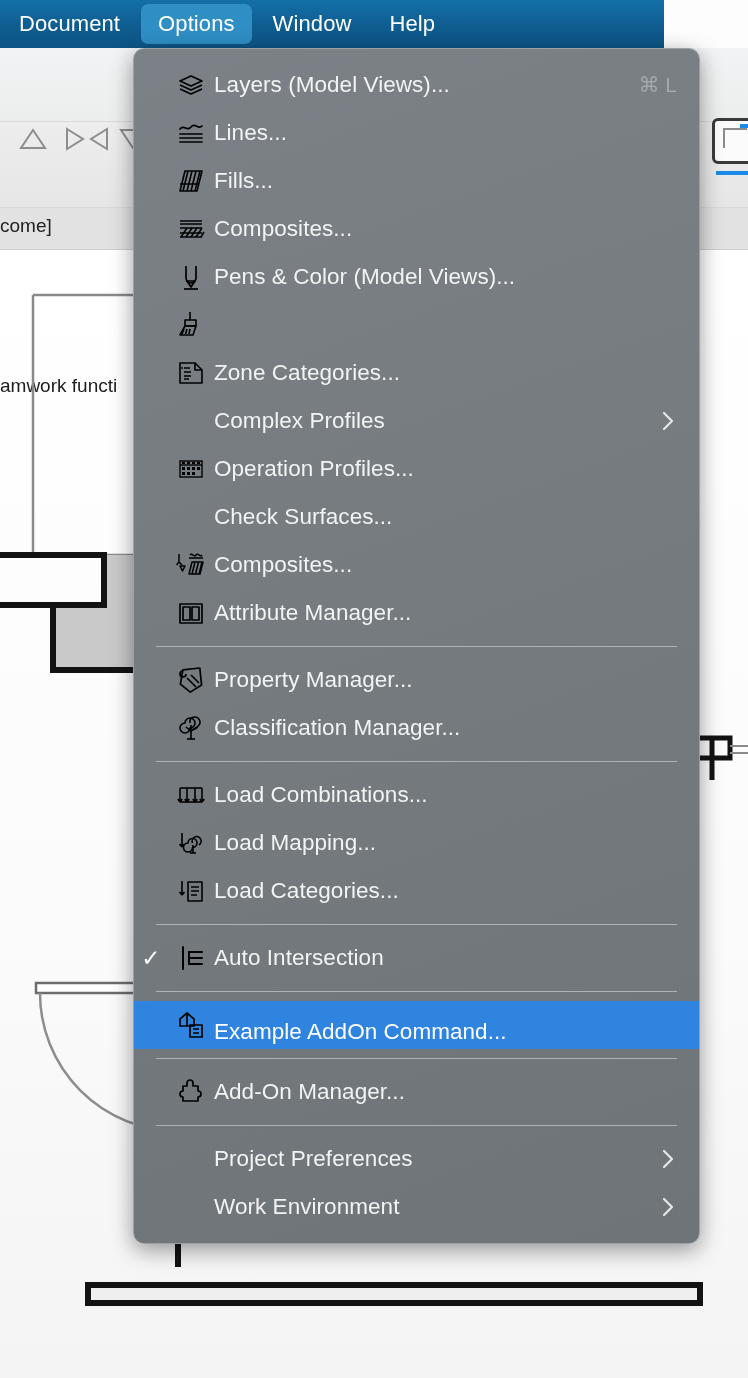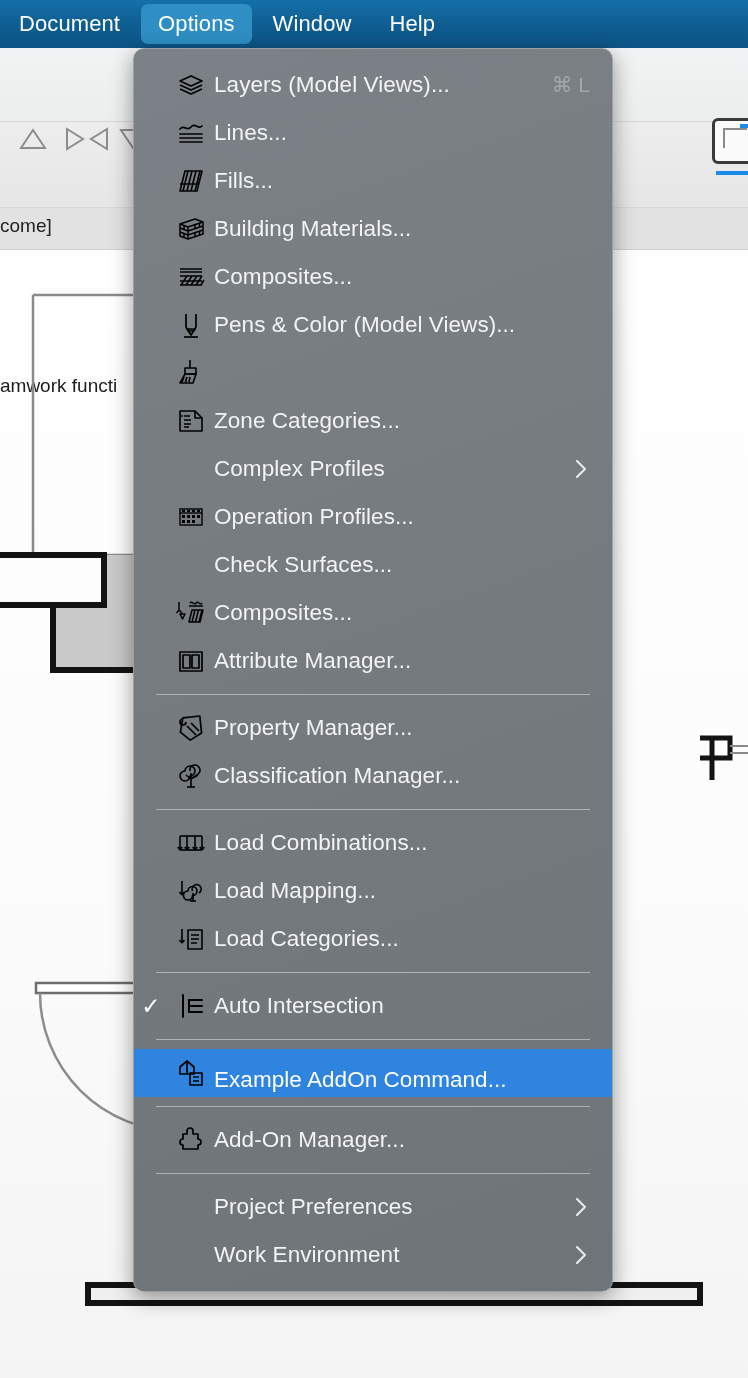--- a/index.html
+++ b/index.html
@@ -59,35 +59,35 @@
   .rt-accent-v {
     position:absolute; left:740px; top:124px; width:18px; height:4px; background:#1b8ae8;
   }
 
   
   .fp { position:absolute; left:0; top:250px; width:748px; height:1128px; }
   .fp svg { display:block; }
 
   
   .menubar {
-    position:absolute; left:0; top:0; width:748px; height:48px;
+    position:absolute; left:0; top:0; width:664px; height:48px;
     background:linear-gradient(180deg,#1470a8 0%, #0f5e92 50%, #0d5486 100%);
     display:flex; align-items:center; z-index:40;
   }
   .menubar-item {
     position:relative; height:40px; display:flex; align-items:center;
     padding:0 17px; margin:0 2px; border-radius:7px;
     font-size:22px; color:#ffffff; letter-spacing:.1px;
     white-space:nowrap;
   }
   .menubar-item.active { background:#2f8ec4; }
 
   
   .menu {
-    position:absolute; left:133px; top:48px; width:480px;
+    position:absolute; left:133px; top:48px; width:567px;
     background:linear-gradient(160deg,#7b8186 0%, #767c80 38%, #6e7478 100%);
     border:1px solid #9aa0a3;
     border-radius:11px;
     box-shadow:0 6px 22px rgba(0,0,0,.40);
     z-index:50; overflow:hidden;
     padding:12px 0 12px 0;
   }
   .menu-item {
     position:relative; height:48px; display:flex; align-items:center;
     padding:0 18px 0 0;
@@ -236,38 +236,20 @@
         <div class="mi-icon">
           <svg width="30" height="30" viewBox="0 0 30 30">
       <g fill="none" stroke="currentColor" stroke-width="1.6" stroke-linejoin="round">
       <path d="M9 5 L26 5 L21 25 L4 25 Z"></path>
       <path d="M12 5 L7 25 M16 5 L11 25 M20 5 L15 25 M24 5 L19 25"></path>
       <path d="M4 18 L22 18"></path>
             </g>
           </svg>
         </div>
         <div class="mi-label">Fills...</div>
-      </div>
-      <div class="menu-item">
-        <div class="mi-check"></div>
-        <div class="mi-icon">
-          <svg width="30" height="30" viewBox="0 0 30 30">
-      <g fill="none" stroke="currentColor" stroke-width="1.5" stroke-linejoin="round">
-      <path d="M4 10 L19 5 L27 8 L27 20 L12 25 L4 22 Z"></path>
-      <path d="M4 10 L12 13 L12 25"></path>
-              <path d="M12 13 L27 8"></path>
-      <path d="M4 14 L12 17 M4 18 L12 21"></path>
-      <path d="M12 17 L27 12 M12 21 L27 16"></path>
-      <path d="M8 11.5 L8 15.5 M8 19.5 L8 23.5"></path>
-      <path d="M19 10.5 L19 14.5 M19 18.5 L19 22.5"></path>
-      <path d="M23.5 9 L23.5 13 M23.5 17 L23.5 21"></path>
-            </g>
-          </svg>
-        </div>
-        <div class="mi-label">Building Materials...</div>
       </div>
       <div class="menu-item">
         <div class="mi-check"></div>
         <div class="mi-icon">
           <svg width="30" height="30" viewBox="0 0 30 30">
       <g fill="none" stroke="currentColor" stroke-width="1.5" stroke-linejoin="round">
       <path d="M4 7 L26 7"></path>
               <path d="M4 10 L26 10"></path>
       <path d="M4 14 L26 14"></path>
               <path d="M4 23 L26 23"></path>

